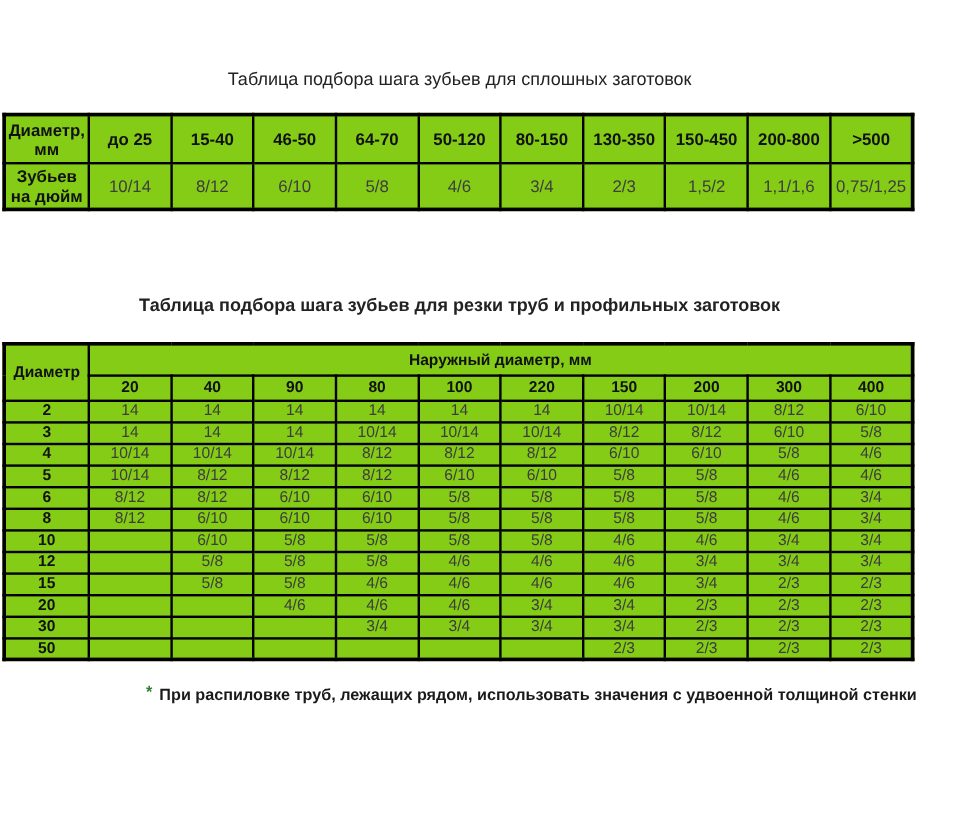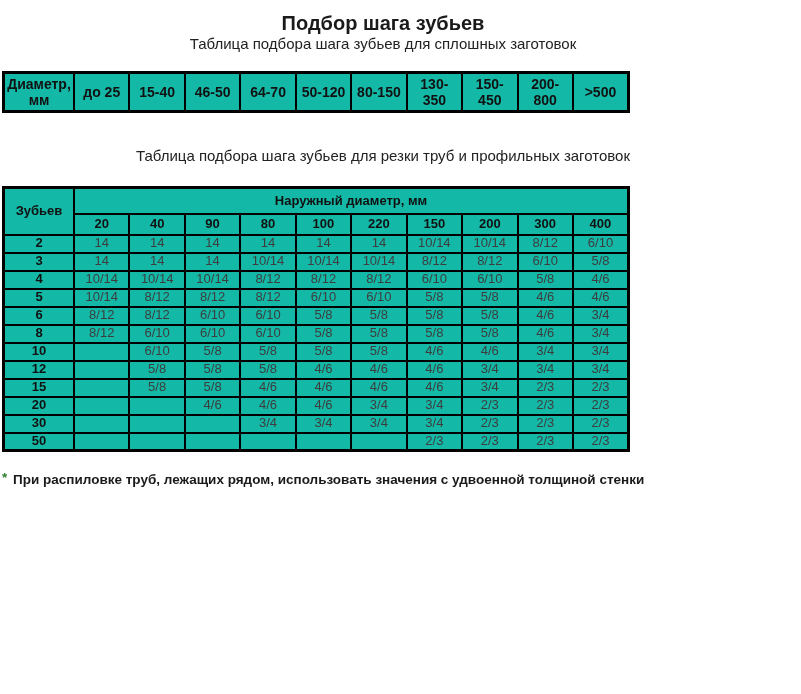--- a/index.html
+++ b/index.html
@@ -22,28 +22,28 @@
     text-align: center;
     font-size: 20px;
     font-weight: bold;
     color: #1a1a1a;
   }
   .caption {
     text-align: center;
     font-size: 15px;
     color: #222222;
   }
-  .caption1 { }
-  .caption2 { margin-top: 34px; }
+  .caption1 { margin-top: 58px; }
+  .caption2 { margin-top: 70px; font-weight: bold; }
 
   table {
     border-collapse: collapse;
     table-layout: fixed;
-    width: 628px;
-    background: #14b8a6;
+    width: 760px;
+    background: #84cc16;
     border: 3px solid #000000;
   }
   th, td {
     border: 2px solid #000000;
     text-align: center;
     vertical-align: middle;
     padding: 0 2px;
     overflow: hidden;
   }
 
@@ -78,65 +78,77 @@
   #t2 .corner { width: 64px; }
   #t2 td {
     font-size: 13px;
     font-weight: normal;
     color: #3d3d3d;
     line-height: 1.1;
   }
 
   .footnote {
     margin-top: 20px;
-    text-align: left;
+    text-align: right;
     font-size: 13.5px;
     font-weight: bold;
     color: #1a1a1a;
   }
   .footnote .asterisk {
     color: #2e7d32;
     position: relative;
     top: -2px;
     margin-right: 2px;
   }
 </style>
 </head>
 <body>
 
 <div class="page">
 
-  <h1 class="doc-title">Подбор шага зубьев</h1>
 
   <div class="caption caption1">Таблица подбора шага зубьев для сплошных заготовок</div>
 
   <table id="t1">
     <tbody>
       <tr id="t1-row-diameters">
         <th class="row-head">Диаметр, мм</th>
       <th>до 25</th>
           <th>15-40</th>
           <th>46-50</th>
           <th>64-70</th>
           <th>50-120</th>
           <th>80-150</th>
           <th>130-350</th>
           <th>150-450</th>
           <th>200-800</th>
           <th>&gt;500</th>
         </tr>
+      <tr id="t1-row-teeth">
+        <th class="row-head">Зубьев на дюйм</th>
+      <td>10/14</td>
+          <td>8/12</td>
+          <td>6/10</td>
+          <td>5/8</td>
+          <td>4/6</td>
+          <td>3/4</td>
+          <td>2/3</td>
+          <td>1,5/2</td>
+          <td>1,1/1,6</td>
+          <td>0,75/1,25</td>
+        </tr>
     </tbody>
   </table>
 
   <div class="caption caption2">Таблица подбора шага зубьев для резки труб и профильных заготовок</div>
 
   <table id="t2">
     <thead>
       <tr class="group-row">
-        <th class="corner" rowspan="2">Зубьев</th>
+        <th class="corner" rowspan="2">Диаметр</th>
         <th colspan="10">Наружный диаметр, мм</th>
       </tr>
       <tr class="cols-row" id="t2-col-row">
           <th>20</th>
           <th>40</th>
           <th>90</th>
           <th>80</th>
           <th>100</th>
           <th>220</th>
           <th>150</th>

